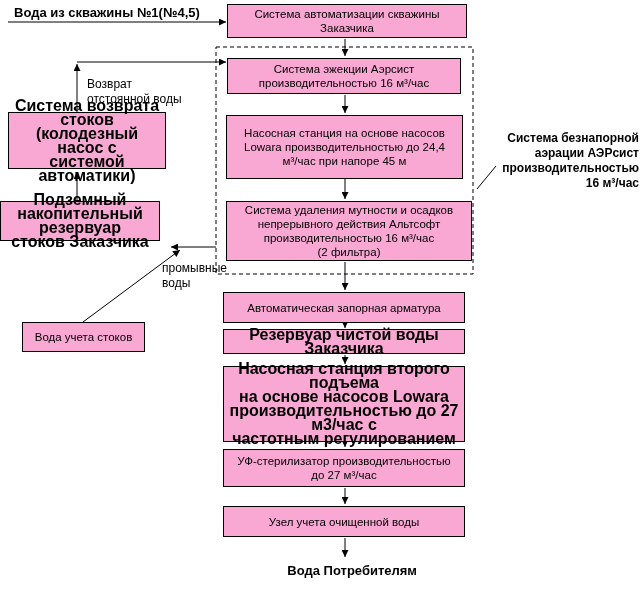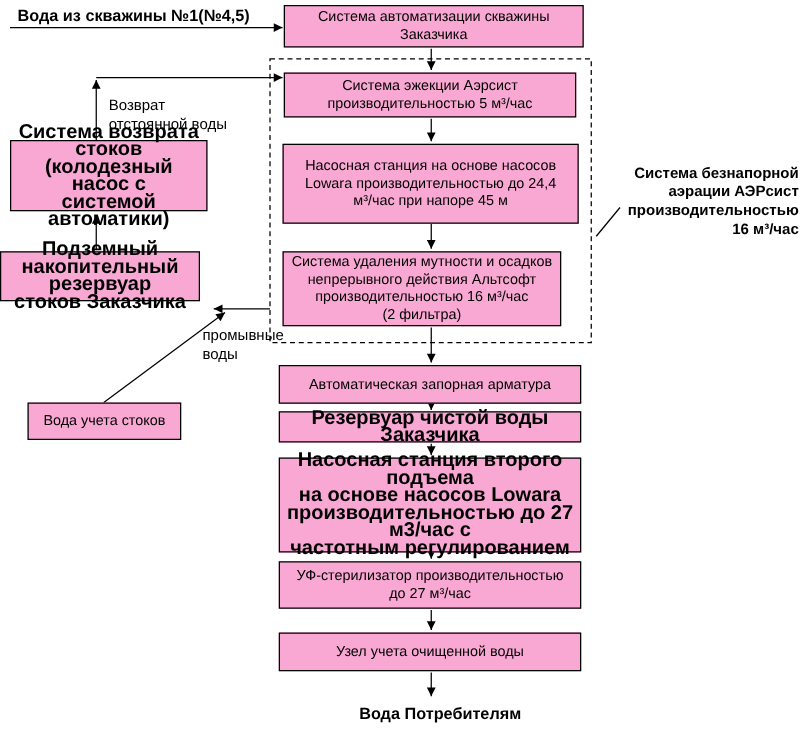--- a/index.html
+++ b/index.html
@@ -53,25 +53,25 @@
     <line x1="216" y1="247" x2="171" y2="247" stroke="#000" marker-end="url(#ah)"></line>
 
     <line x1="83" y1="322" x2="180" y2="250" stroke="#000" marker-end="url(#ah)"></line>
 
     <line x1="477" y1="189" x2="496" y2="166" stroke="#000"></line>
   </svg>
 
   <div class="box" style="left:227px;top:4px;width:240px;height:34px">Система автоматизации скважины
 Заказчика</div>
   <div class="box" style="left:227px;top:58px;width:234px;height:36px">Система эжекции Аэрсист
-производительностью 5 м³/час</div>
+производительностью 16 м³/час</div>
   <div class="box" style="left:226px;top:115px;width:237px;height:64px">Насосная станция на основе насосов
 Lowara производительностью до 24,4
 м³/час при напоре 45 м</div>
-  <div class="box" style="left:226px;top:201px;width:223px;height:60px">Система удаления мутности и осадков
+  <div class="box" style="left:226px;top:201px;width:246px;height:60px">Система удаления мутности и осадков
 непрерывного действия Альтсофт
 производительностью 16 м³/час
 (2 фильтра)</div>
   <div class="box" style="left:223px;top:292px;width:242px;height:31px">Автоматическая запорная арматура</div>
   <div class="box bold" style="left:223px;top:329px;width:242px;height:25px">Резервуар чистой воды Заказчика</div>
   <div class="box bold" style="left:223px;top:366px;width:242px;height:76px">Насосная станция второго подъема
 на основе насосов Lowara
 производительностью до 27 м3/час с
 частотным регулированием</div>
   <div class="box" style="left:223px;top:449px;width:242px;height:38px">УФ-стерилизатор производительностью

